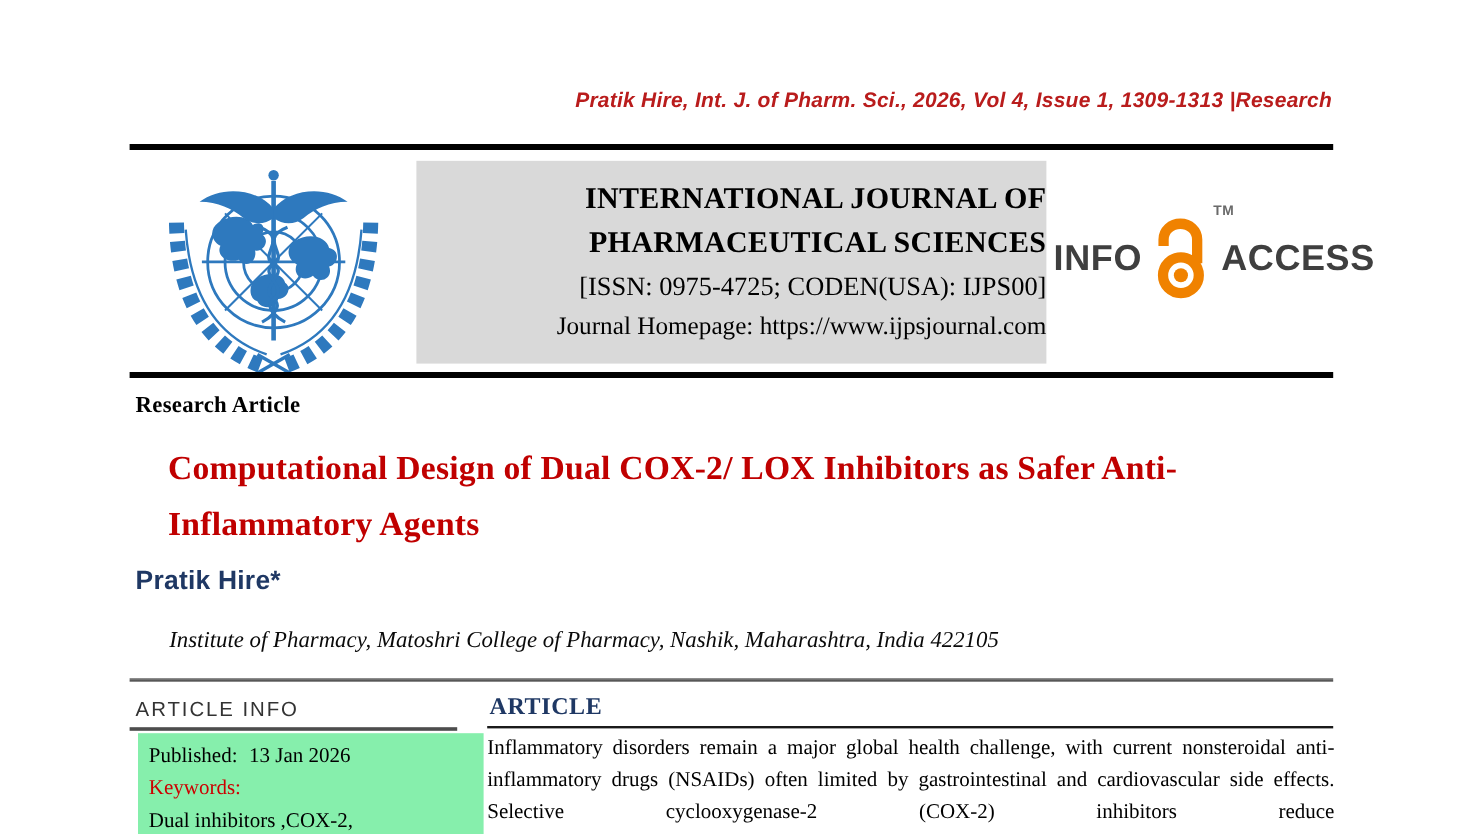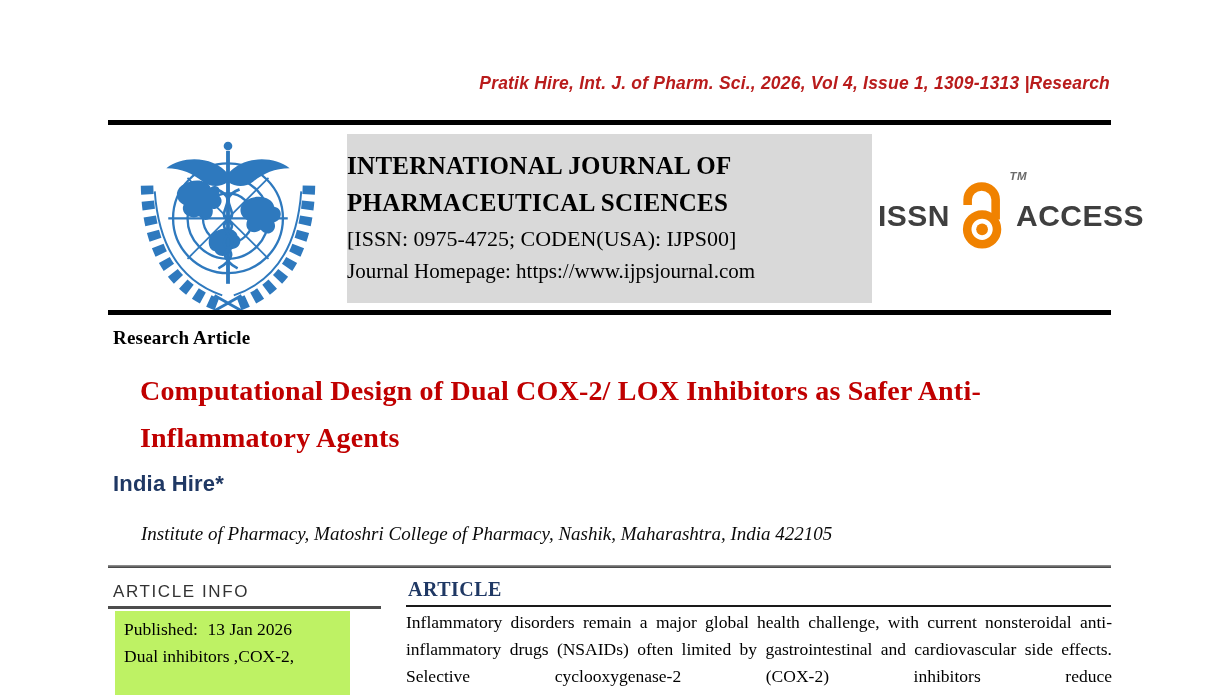--- a/index.html
+++ b/index.html
@@ -21,37 +21,37 @@
   
   .rule-top  { left:108px; top:120px; width:1003px; height:5px; background:#000; z-index:5; }
   .rule-mid  { left:108px; top:310px; width:1003px; height:4.5px; background:#000; z-index:5; }
 
   
   .logo-wrap { left:122px; top:128px; width:212px; height:196px; z-index:2; }
 
   
   .masthead {
     left:347px; top:134px; width:525px; height:169px;
-    background:#D9D9D9; text-align:left; padding-top:13px;
+    background:#D9D9D9; text-align:right; padding-top:13px;
   }
   .journal-title { font-weight:bold; font-size:25px; line-height:37px; letter-spacing:.3px; }
   .issn-line     { font-size:22px; line-height:34px; margin-top:1px; }
   .homepage-line { font-size:21px; line-height:31px; }
 
   
   .openaccess {
     left:878px; top:166px; width:240px; height:100px;
     display:flex; align-items:center; gap:5px;
     font-family:"Liberation Sans","DejaVu Sans",sans-serif;
   }
   .oa-word { font-weight:bold; font-size:30px; color:#3F3F3F; letter-spacing:.5px; }
   .oa-lock-wrap { position:relative; width:56px; height:84px; margin-top:-4px; }
   .oa-tm {
     position:absolute; top:-2px; right:-16px;
-    font-size:11.5px; font-weight:bold; color:#6a6a6a; letter-spacing:.5px;font-style:italic;
+    font-size:11.5px; font-weight:bold; color:#6a6a6a; letter-spacing:.5px;
   }
 
   
   .research-article { left:113px; top:327px; font-size:19px; font-weight:bold; letter-spacing:.2px; }
   .paper-title {
     left:113px; top:367px; width:1007px;
     font-size:28px; font-weight:bold; line-height:47px; color:#C00000; letter-spacing:.2px;margin-left:27px;
   }
   .author {
     left:113px; top:471px;
@@ -73,22 +73,22 @@
   }
   .abstract-heading {
     left:408px; top:578px;
     font-size:20px; font-weight:bold; color:#1F3864; letter-spacing:.5px;
   }
   .info-rule     { left:108px; top:606px; width:273px; height:2.5px; background:#4d4d4d; }
   .abstract-rule { left:406px; top:605px; width:705px; height:2px;   background:#1a1a1a; }
 
   
   .info-box {
-    left:115px; top:611px; width:235px; height:84px;
-    background:#bef264; padding:5px 6px 0 9px;
+    left:115px; top:611px; width:288px; height:84px;
+    background:#86efac; padding:5px 6px 0 9px;
     font-size:17.5px; line-height:27px;
   }
   .kw-label { color:#CC0000; }
   .pub-value { margin-left:.55em; }
 
   
   .abstract-body {
     left:406px; top:609px; width:706px;
     font-size:17.5px; line-height:26.8px;
     text-align:justify; text-align-last:justify;
@@ -140,46 +140,47 @@
 </div>
 
 <div class="abs masthead">
   <div class="journal-title">INTERNATIONAL JOURNAL OF</div>
   <div class="journal-title">PHARMACEUTICAL SCIENCES</div>
   <div class="issn-line">[ISSN: 0975-4725; CODEN(USA): IJPS00]</div>
   <div class="homepage-line">Journal Homepage: https://www.ijpsjournal.com</div>
 </div>
 
 <div class="abs openaccess">
-  <span class="oa-word">ISSN</span>
+  <span class="oa-word">INFO</span>
   <span class="oa-lock-wrap">
     <svg width="56" height="84" viewBox="0 0 62 84">
       <path d="M45,48 L45,26 A15.5,14.5 0 0,0 14,26 L14,32" stroke="#F08200" stroke-width="9.5" fill="none"></path>
       <circle cx="30" cy="59" r="16.5" stroke="#F08200" stroke-width="9.5" fill="none"></circle>
       <circle cx="30" cy="59" r="6.5" fill="#F08200"></circle>
     </svg>
     <span class="oa-tm">TM</span>
   </span>
   <span class="oa-word">ACCESS</span>
 </div>
 
 <div class="abs rule-mid"></div>
 
 <div class="abs research-article">Research Article</div>
 <div class="abs paper-title">Computational Design of Dual COX-2/ LOX Inhibitors as Safer Anti-Inflammatory Agents</div>
-<div class="abs author">India Hire*</div>
+<div class="abs author">Pratik Hire*</div>
 <div class="abs affiliation">Institute of Pharmacy, Matoshri College of Pharmacy, Nashik, Maharashtra, India 422105</div>
 
 <div class="abs rule-thin"></div>
 
 <div class="abs info-heading">ARTICLE INFO</div>
 <div class="abs abstract-heading">ARTICLE</div>
 <div class="abs info-rule"></div>
 <div class="abs abstract-rule"></div>
 
 <div class="abs info-box">
   <div>
     <span>Published:</span><span class="pub-value">13 Jan 2026</span>
   </div>
+  <div class="kw-label">Keywords:</div>
   <div>Dual inhibitors ,COX-2,</div>
 </div>
 
 <div class="abs abstract-body">Inflammatory disorders remain a major global health challenge, with current nonsteroidal anti-inflammatory drugs (NSAIDs) often limited by gastrointestinal and cardiovascular side effects. Selective cyclooxygenase-2 (COX-2) inhibitors reduce</div>
 
 </body></html>

